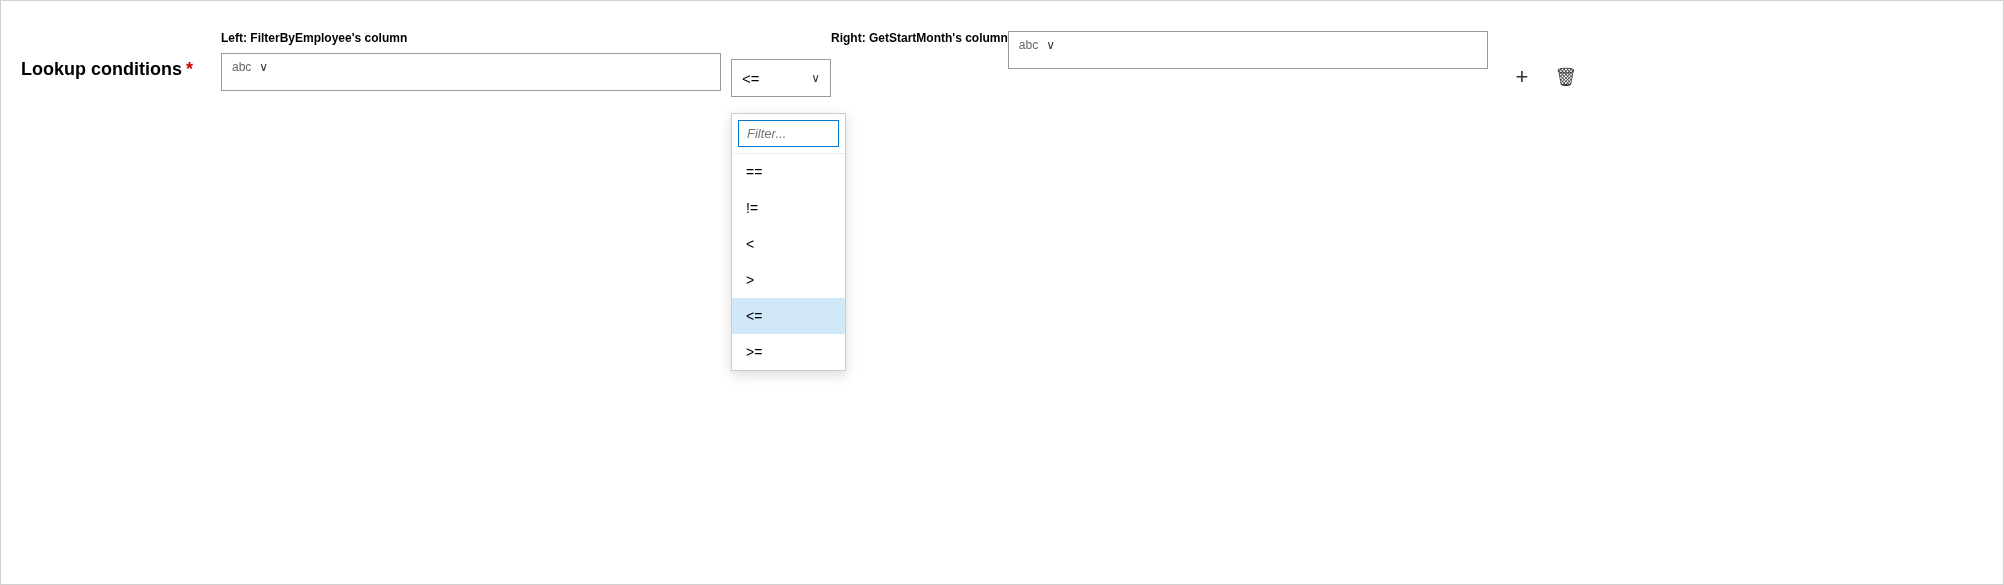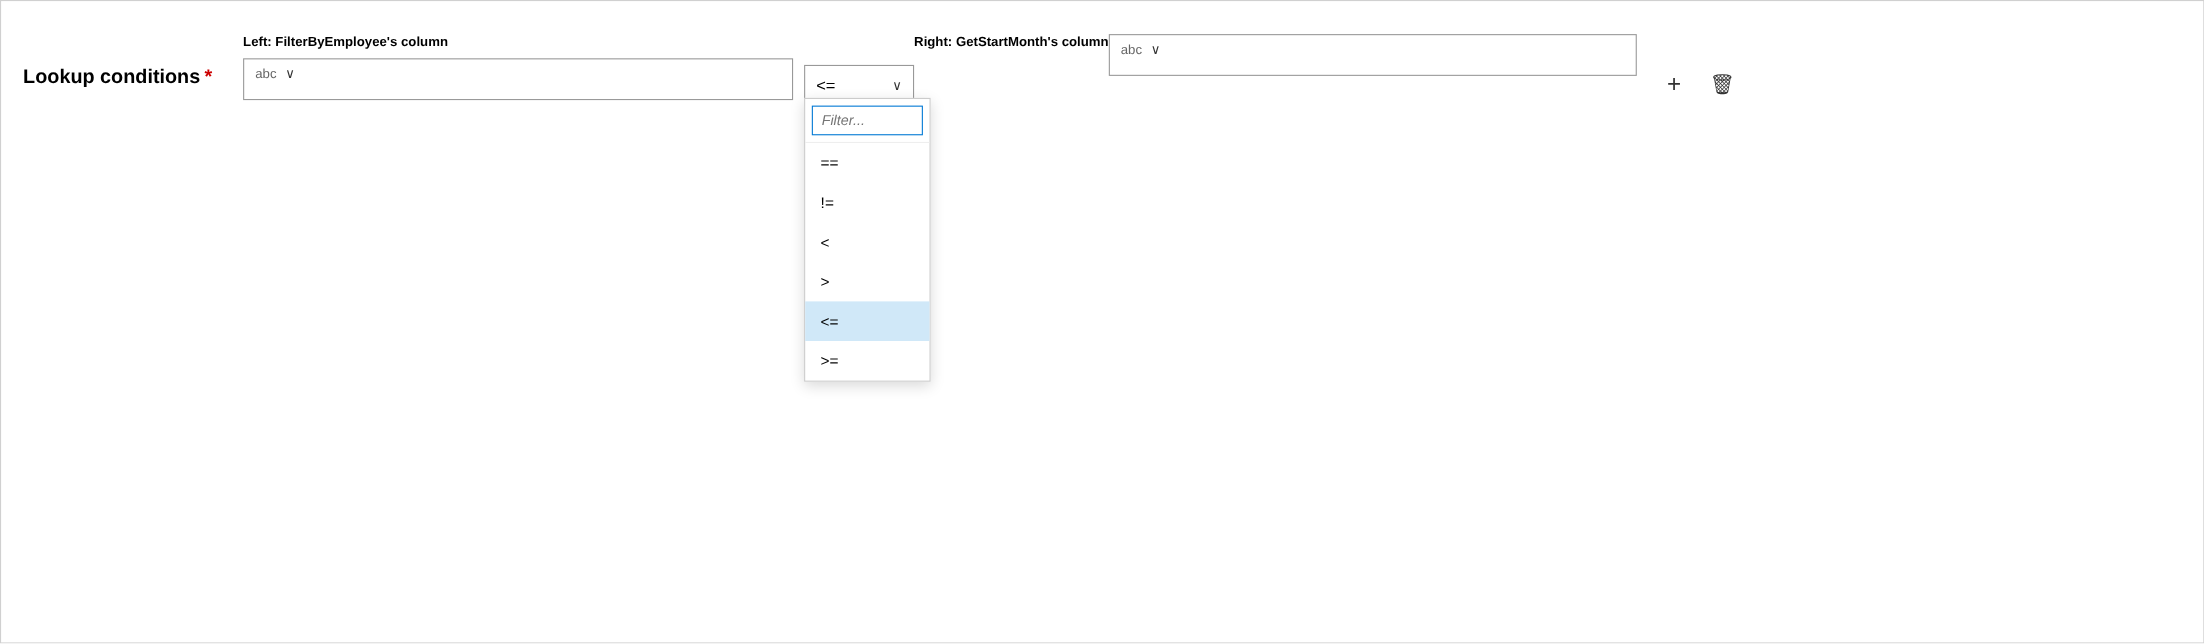--- a/index.html
+++ b/index.html
@@ -121,21 +121,21 @@
     }
 
     .operator-value {
       font-size: 15px;
       color: #000;
       flex: 1;
     }
 
     .operator-popup {
       position: absolute;
-      top: 58px;
+      top: 82px;
       left: 0;
       width: 115px;
       background: #fff;
       border: 1px solid #ccc;
       box-shadow: 0 4px 12px rgba(0,0,0,0.15);
       z-index: 100;
     }
 
     .filter-input-container {
       padding: 6px;

